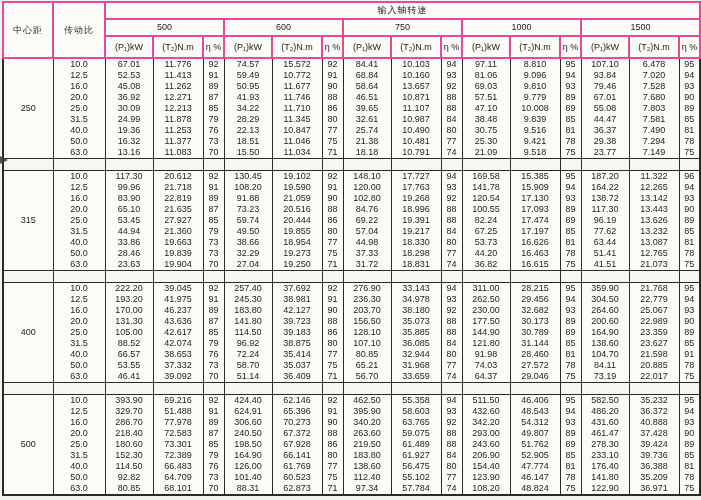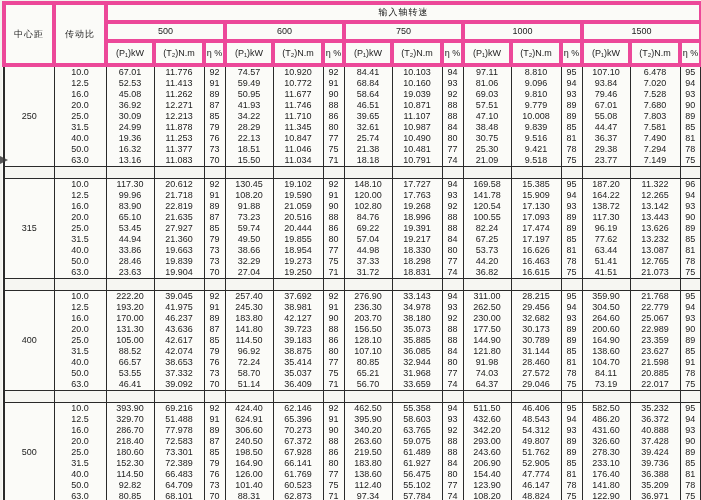--- a/index.html
+++ b/index.html
@@ -13,21 +13,21 @@
     position:relative;width:701px;height:500px;
     background:#f2f2ee;overflow:hidden;
   }
   #spec-table{
     border-collapse:collapse;table-layout:fixed;
     width:697px;margin:1px 2px;
     border:2px solid #2a2a2a;
     background:#fbfbf8;
   }
   #spec-table th{
-    border:4px solid #ec4899;
+    border:2px solid #ec4899;
     font-size:9px;font-weight:normal;
     text-align:center;padding:0;
     height:15px;line-height:13px;
     background:#fbfbf8;
   }
   th.cn{font-size:10px;font-weight:bold;letter-spacing:1px;}
   #subcol-row th{height:20px;line-height:20px;margin-left:18px;}
   #spec-table td{
     font-size:9px;text-align:center;padding:0;
     height:11px;line-height:11px;
@@ -108,21 +108,21 @@
         </tr>
     </thead>
   <tbody class="block">
         <tr>
           <td rowspan="9" class="cdist">250</td>
           <td>10.0</td>
           <td>67.01</td>
           <td>11.776</td>
           <td>92</td>
           <td>74.57</td>
-          <td>10.920</td>
+          <td>15.572</td>
           <td>92</td>
           <td>84.41</td>
           <td>10.103</td>
           <td>94</td>
           <td>97.11</td>
           <td>8.810</td>
           <td>95</td>
           <td>107.10</td>
           <td>6.478</td>
           <td>95</td>
@@ -147,21 +147,21 @@
         </tr>
         <tr>
           <td>16.0</td>
           <td>45.08</td>
           <td>11.262</td>
           <td>89</td>
           <td>50.95</td>
           <td>11.677</td>
           <td>90</td>
           <td>58.64</td>
-          <td>19.039</td>
+          <td>13.657</td>
           <td>92</td>
           <td>69.03</td>
           <td>9.810</td>
           <td>93</td>
           <td>79.46</td>
           <td>7.528</td>
           <td>93</td>
         </tr>
         <tr>
           <td>20.0</td>
@@ -728,21 +728,21 @@
           <td>87</td>
           <td>240.50</td>
           <td>67.372</td>
           <td>88</td>
           <td>263.60</td>
           <td>59.075</td>
           <td>88</td>
           <td>293.00</td>
           <td>49.807</td>
           <td>89</td>
-          <td>326.60</td>
+          <td>461.47</td>
           <td>37.428</td>
           <td>90</td>
         </tr>
         <tr>
           <td>25.0</td>
           <td>180.60</td>
           <td>73.301</td>
           <td>85</td>
           <td>198.50</td>
           <td>67.928</td>

